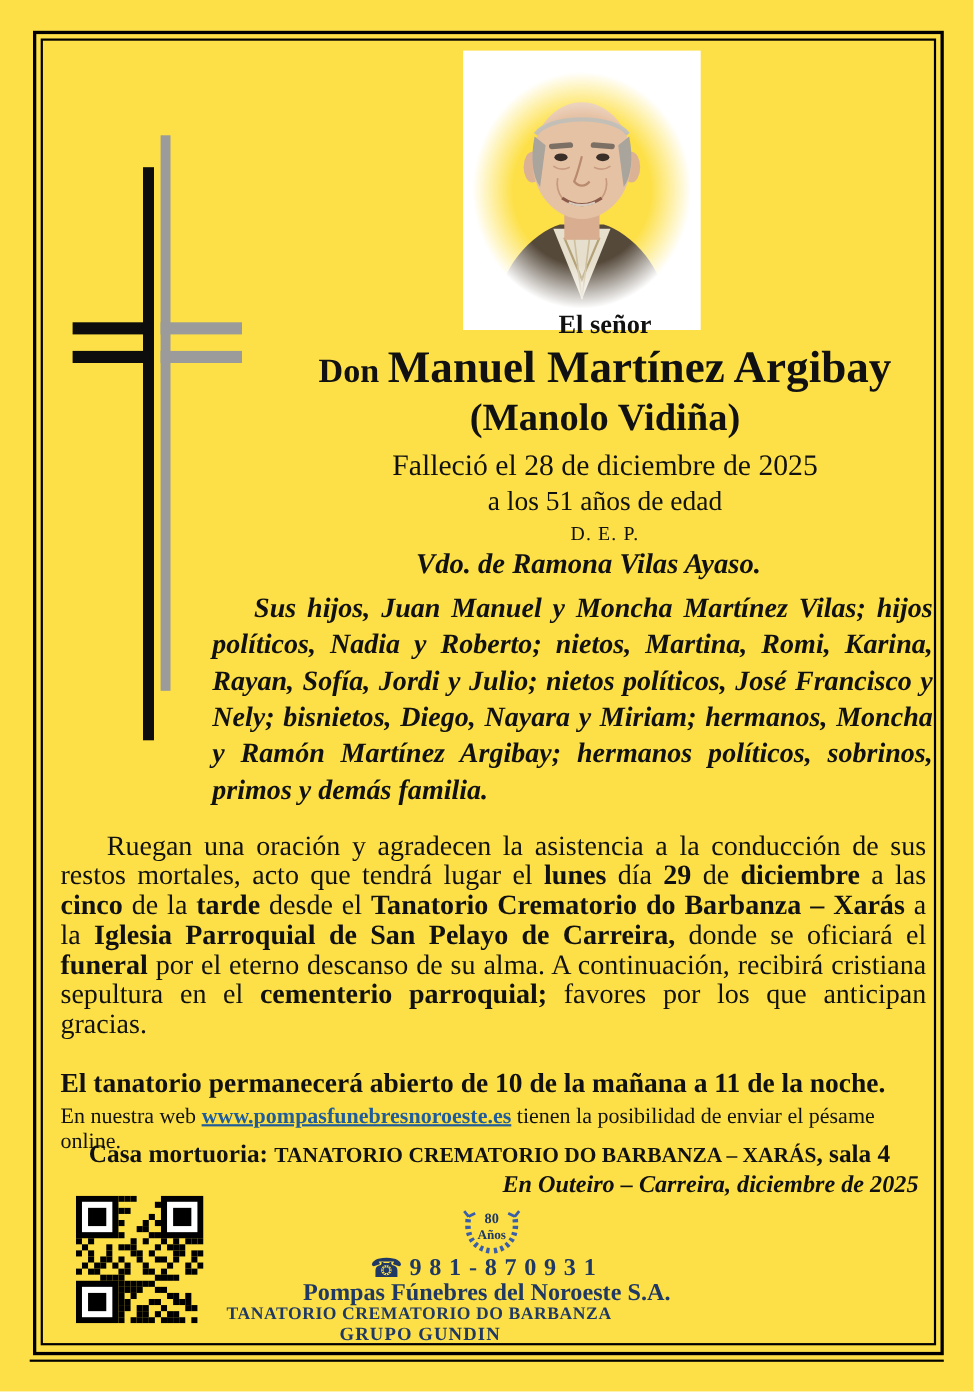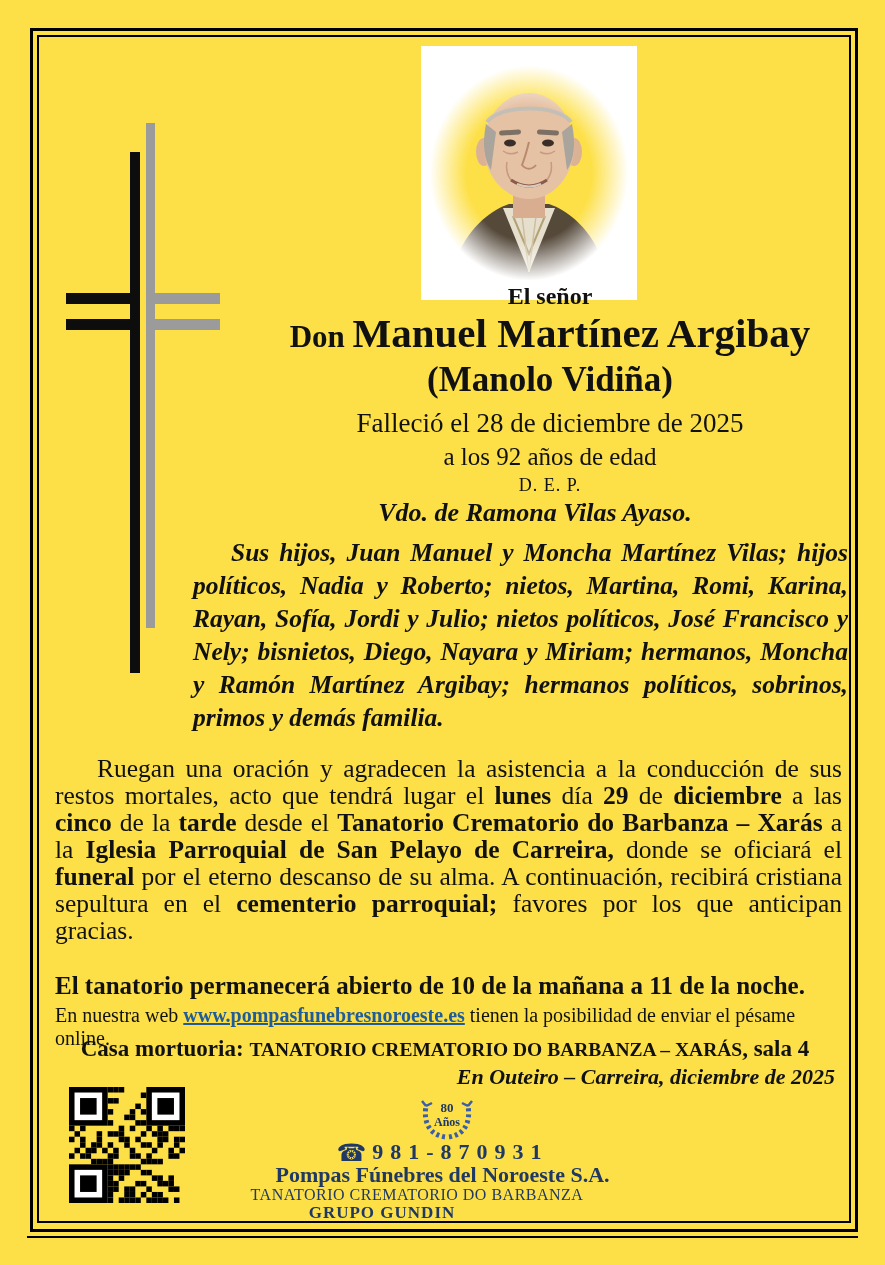--- a/index.html
+++ b/index.html
@@ -54,21 +54,21 @@
   .casa{position:absolute;left:45px;top:1036px;width:800px;text-align:center;font-weight:bold;font-size:23px;white-space:nowrap;}
   .casa .place{font-size:19.5px;}
   .outeiro{position:absolute;left:45px;top:1064px;width:790px;text-align:right;font-weight:bold;font-style:italic;font-size:22px;}
   
   .qr{position:absolute;left:69px;top:1087px;width:116px;height:116px;}
   .wreath{position:absolute;left:415px;top:1089px;width:64px;height:52px;}
   .phone-row{position:absolute;left:0;top:1139px;width:885px;text-align:center;color:var(--navy,#1f3864);white-space:nowrap;}
   .phone-row .glyph{font-size:24px;vertical-align:-2px;}
   .phone-row .num{font-size:22px;font-weight:bold;letter-spacing:7px;margin-left:6px;}
   .company{position:absolute;left:0;top:1162px;width:885px;text-align:center;font-size:22px;font-weight:bold;color:var(--navy,#1f3864);}
-  .facility{position:absolute;left:0;top:1186px;width:762px;text-align:center;font-size:16px;font-weight:normal;letter-spacing:0.5px;color:var(--navy,#1f3864);padding-left:36px;}
+  .facility{position:absolute;left:0;top:1186px;width:762px;text-align:center;font-size:16px;font-weight:bold;letter-spacing:0.5px;color:var(--navy,#1f3864);}
   .group{position:absolute;left:0;top:1203px;width:764px;text-align:center;font-size:17px;font-weight:bold;letter-spacing:1px;color:var(--navy,#1f3864);}
 </style>
 </head>
 <body>
 
 <div class="page">
 
   <div class="frame-outer"></div>
   <div class="frame-inner"></div>
   <div class="frame-underrule"></div>
@@ -105,21 +105,21 @@
       <path d="M78 122 Q 96 134 114 122" fill="none" stroke="#8a5a4a" stroke-width="3"></path>
       <path d="M84 126 Q 96 131 108 126" fill="none" stroke="#d8cabc" stroke-width="2"></path>
     </svg>
     <div class="vignette"></div>
   </div>
 
   <div class="hline l-senor">El señor</div>
   <div class="hline l-name"><span class="don">Don </span><span>Manuel Martínez Argibay</span></div>
   <div class="hline l-nick">(Manolo Vidiña)</div>
   <div class="hline l-fallecio">Falleció el 28 de diciembre de 2025</div>
-  <div class="hline l-age">a los 92 años de edad</div>
+  <div class="hline l-age">a los 51 años de edad</div>
   <div class="hline l-dep">D. E. P.</div>
   <div class="hline l-vdo">Vdo. de Ramona Vilas Ayaso.</div>
 
   <div class="family">Sus hijos, Juan Manuel y Moncha Martínez Vilas; hijos políticos, Nadia y Roberto; nietos, Martina, Romi, Karina, Rayan, Sofía, Jordi y Julio; nietos políticos, José Francisco y Nely; bisnietos, Diego, Nayara y Miriam; hermanos, Moncha y Ramón Martínez Argibay; hermanos políticos, sobrinos, primos y demás familia.</div>
 
   <div class="announce"><span>Ruegan una oración y agradecen la asistencia a la conducción de sus restos mortales, acto que tendrá lugar el </span><span style="font-weight: bold;">lunes</span><span> día </span><span style="font-weight: bold;">29</span><span> de </span><span style="font-weight: bold;">diciembre</span><span> a las </span><span style="font-weight: bold;">cinco</span><span> de la </span><span style="font-weight: bold;">tarde</span><span> desde el </span><span style="font-weight: bold;">Tanatorio Crematorio do Barbanza – Xarás</span><span> a la </span><span style="font-weight: bold;">Iglesia Parroquial de San Pelayo de Carreira,</span><span> donde se oficiará el </span><span style="font-weight: bold;">funeral</span><span> por el eterno descanso de su alma. A continuación, recibirá cristiana sepultura en el </span><span style="font-weight: bold;">cementerio parroquial;</span><span> favores por los que anticipan gracias.</span></div>
 
   <div class="hours">El tanatorio permanecerá abierto de 10 de la mañana a 11 de la noche.</div>
 
   <div class="webline"><span>En nuestra web </span><a>www.pompasfunebresnoroeste.es</a><span> tienen la posibilidad de enviar el pésame online.</span></div>

